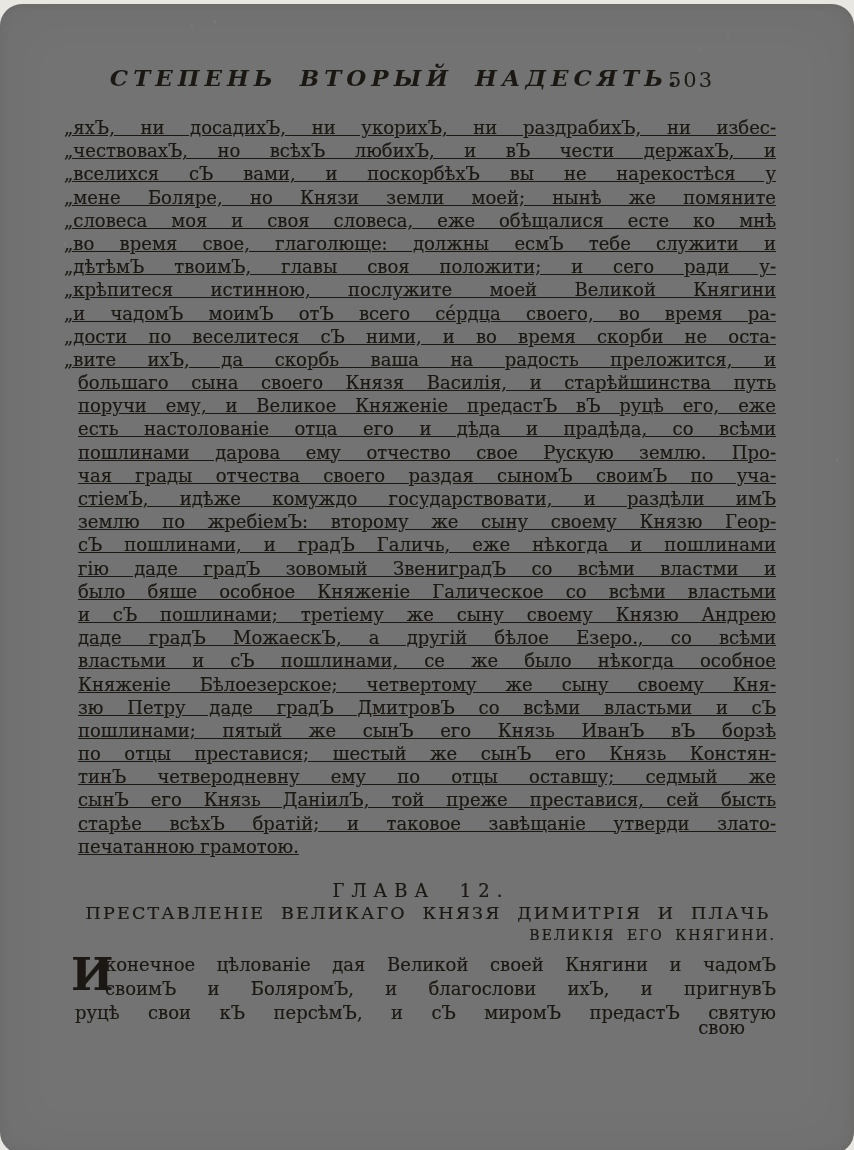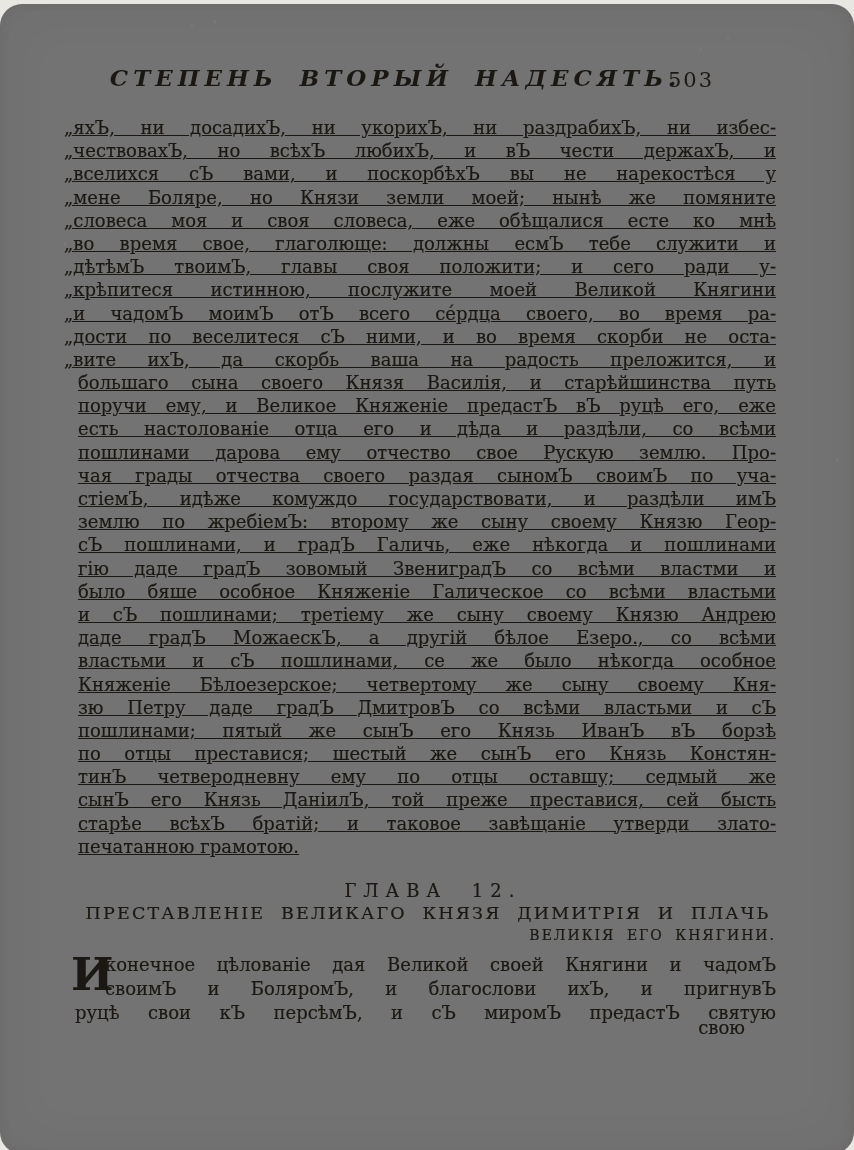--- a/index.html
+++ b/index.html
@@ -34,21 +34,21 @@
     font-size:18px;
     text-align:justify;text-align-last:justify;
     white-space:nowrap;
     text-decoration:underline;
     -webkit-text-stroke:0.15px #1b1813;
   }
   .bl.q{text-indent:-14px;}
   .bl.pend{text-align-last:left;}
   
   .chapter-heading{
-    position:absolute;top:876px;left:84px;width:698px;
+    position:absolute;top:876px;left:72px;width:698px;
     text-align:center;font-size:18px;letter-spacing:7px;word-spacing:12px;
     -webkit-text-stroke:0.2px #1b1813;
   }
   .chapter-subtitle1{
     position:absolute;top:899px;left:60px;width:736px;
     text-align:center;font-size:17.5px;letter-spacing:2.2px;word-spacing:8px;
     white-space:nowrap;
     -webkit-text-stroke:0.2px #1b1813;
   }
   .chapter-subtitle2{
@@ -96,21 +96,21 @@
     <div class="bl q">„мене Боляре, но Князи земли моей; нынѣ же помяните</div>
     <div class="bl q">„словеса моя и своя словеса, еже обѣщалися есте ко мнѣ</div>
     <div class="bl q">„во время свое, глаголюще: должны есмЪ тебе служити и</div>
     <div class="bl q">„дѣтѣмЪ твоимЪ, главы своя положити; и сего ради у-</div>
     <div class="bl q">„крѣпитеся истинною, послужите моей Великой Княгини</div>
     <div class="bl q">„и чадомЪ моимЪ отЪ всего се́рдца своего, во время ра-</div>
     <div class="bl q">„дости по веселитеся сЪ ними, и во время скорби не оста-</div>
     <div class="bl q">„вите ихЪ, да скорбь ваша на радость преложится, и</div>
     <div class="bl">большаго сына своего Князя Василія, и старѣйшинства путь</div>
     <div class="bl">поручи ему, и Великое Княженіе предастЪ вЪ руцѣ его, еже</div>
-    <div class="bl">есть настолованіе отца его и дѣда и раздѣли, со всѣми</div>
+    <div class="bl">есть настолованіе отца его и дѣда и прадѣда, со всѣми</div>
     <div class="bl">пошлинами дарова ему отчество свое Рускую землю. Про-</div>
     <div class="bl">чая грады отчества своего раздая сыномЪ своимЪ по уча-</div>
     <div class="bl">стіемЪ, идѣже комуждо государствовати, и раздѣли имЪ</div>
     <div class="bl">землю по жребіемЪ: второму же сыну своему Князю Геор-</div>
     <div class="bl">сЪ пошлинами, и градЪ Галичь, еже нѣкогда и пошлинами</div>
     <div class="bl">гію даде градЪ зовомый ЗвениградЪ со всѣми властми и</div>
     <div class="bl">было бяше особное Княженіе Галическое со всѣми властьми</div>
     <div class="bl">и сЪ пошлинами; третіему же сыну своему Князю Андрею</div>
     <div class="bl">даде градЪ МожаескЪ, а другій бѣлое Езеро., со всѣми</div>
     <div class="bl">властьми и сЪ пошлинами, се же было нѣкогда особное</div>

